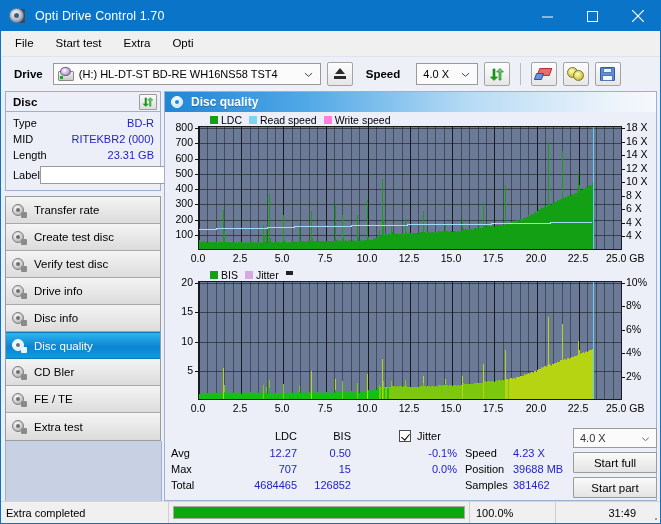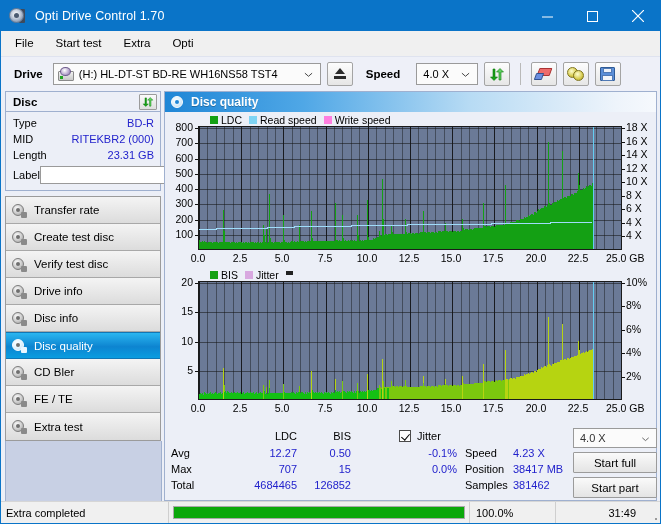--- a/index.html
+++ b/index.html
@@ -2432,21 +2432,21 @@
         <div class="st v" style="left:132px;top:53px;width:54px;">126852</div>
 
         <div class="chk" style="left:234px;top:4px;"></div>
         <div class="st k" style="left:252px;top:4px;">Jitter</div>
         <div class="st v" style="left:206px;top:21px;width:86px;">-0.1%</div>
         <div class="st v" style="left:206px;top:37px;width:86px;">0.0%</div>
 
         <div class="st k" style="left:300px;top:21px;">Speed</div>
         <div class="st v" style="left:348px;top:21px;">4.23 X</div>
         <div class="st k" style="left:300px;top:37px;">Position</div>
-        <div class="st v" style="left:348px;top:37px;">38417 MB</div>
+        <div class="st v" style="left:348px;top:37px;">39688 MB</div>
         <div class="st k" style="left:300px;top:53px;">Samples</div>
         <div class="st v" style="left:348px;top:53px;">381462</div>
 
         <div class="combo-sm" style="left:408px;top:2px;width:84px;height:20px;">
           <span>4.0 X</span>
           <svg style="position:absolute;right:6px;top:6px;width:9px;height:8px;" viewBox="0 0 10 10">
               <path d="M1 3.5 L5 7 L9 3.5" fill="none" stroke="#555" stroke-width="1.1"></path>
             </svg>
         </div>
         <div class="btn" style="left:408px;top:26px;width:84px;height:21px;">Start full</div>

